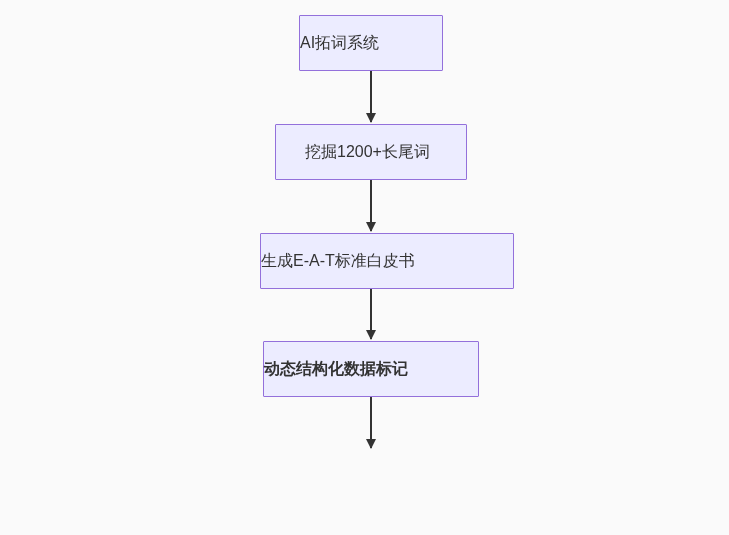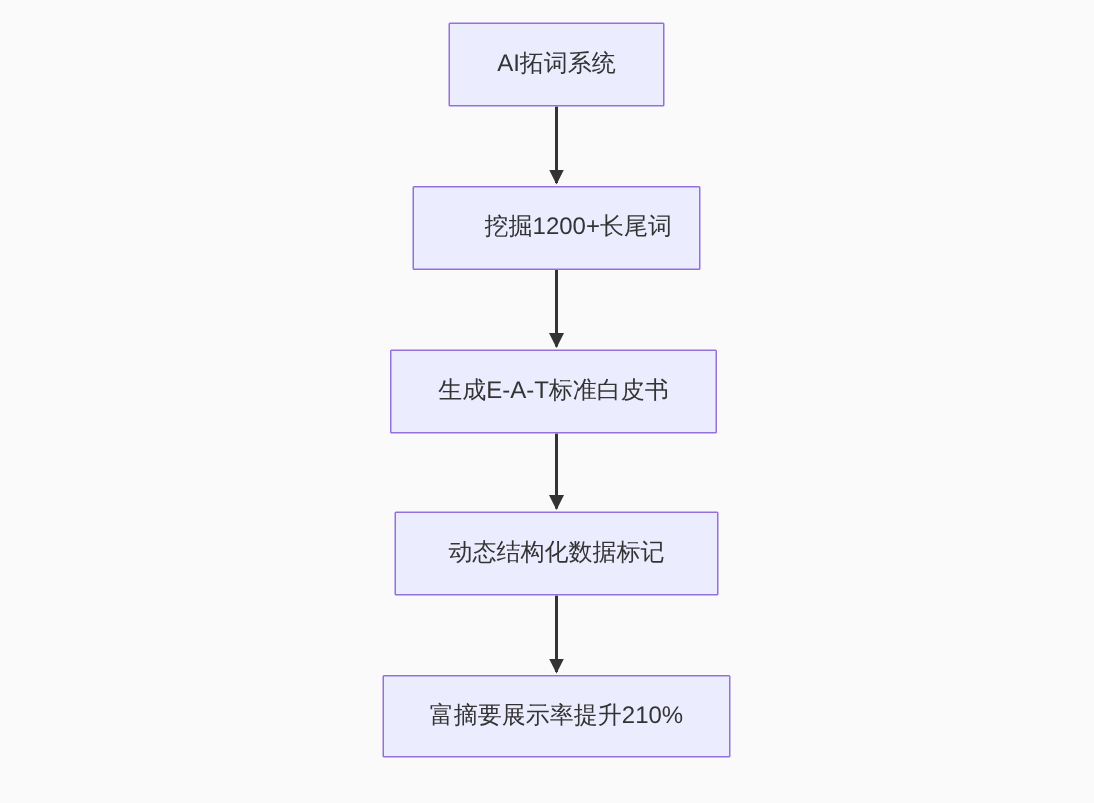--- a/index.html
+++ b/index.html
@@ -32,21 +32,20 @@
     stroke-width: 2;
   }
   .edges marker path {
     fill: var(--edge);
     stroke: none;
   }
   .node {
     position: absolute;
     display: flex;
     align-items: center;
-    justify-content: center;
     background: var(--node-fill);
     border: 1px solid var(--node-border);
     border-radius: 1px;
     color: var(--text);
     font-size: 16px;
     line-height: 1;
     text-align: center;
     white-space: nowrap;
   }
   .node .label { color: var(--text); }
@@ -69,25 +68,22 @@
   </svg>
 
   <div class="node" style="left:299px; top:15px; width:144px; height:56px;">
     <span class="label">AI拓词系统</span>
   </div>
 
   <div class="node" style="left:275px; top:124px; width:192px; height:56px;padding-left:29px;">
     <span class="label">挖掘1200+长尾词</span>
   </div>
 
-  <div class="node" style="left:260px; top:233px; width:218px; height:56px;">
+  <div class="node" style="left:260px; top:233px; width:254px; height:56px;">
     <span class="label">生成E-A-T标准白皮书</span>
   </div>
 
-  <div class="node" style="left:263px; top:341px; width:216px; height:56px;">
+  <div class="node" style="left:263px; top:341px; width:216px; height:56px;font-weight:bold;">
     <span class="label">动态结构化数据标记</span>
   </div>
 
-  <div class="node" style="left:255px; top:450px; width:232px; height:55px;">
-    <span class="label">富摘要展示率提升210%</span>
-  </div>
 
 </div>
 
 </body></html>

